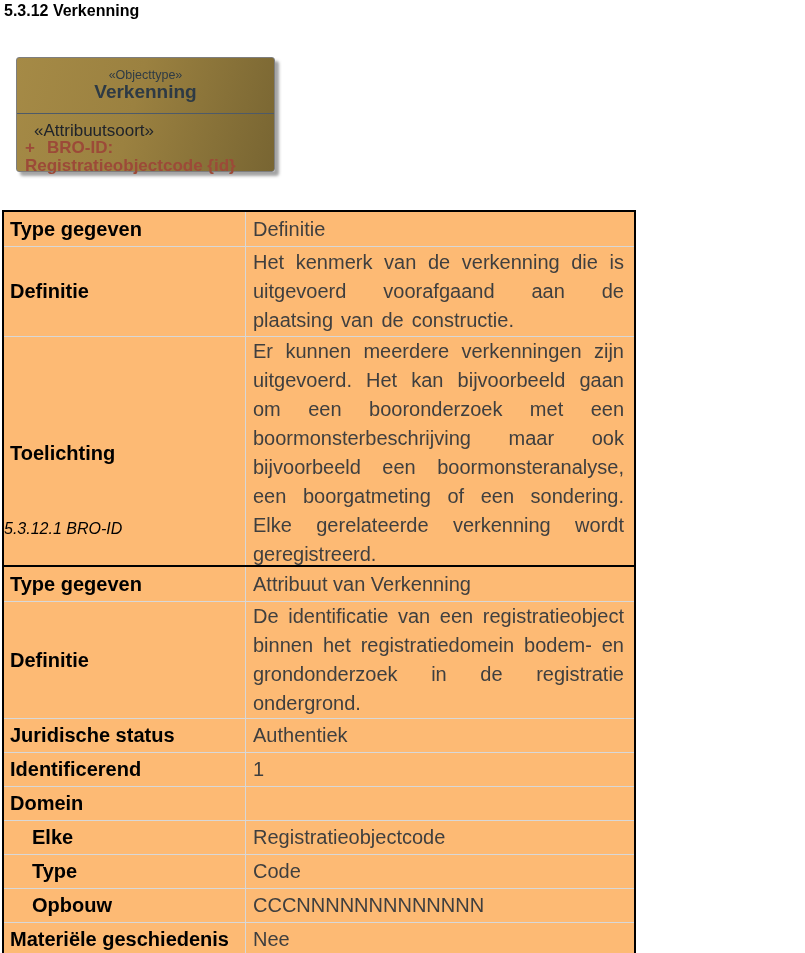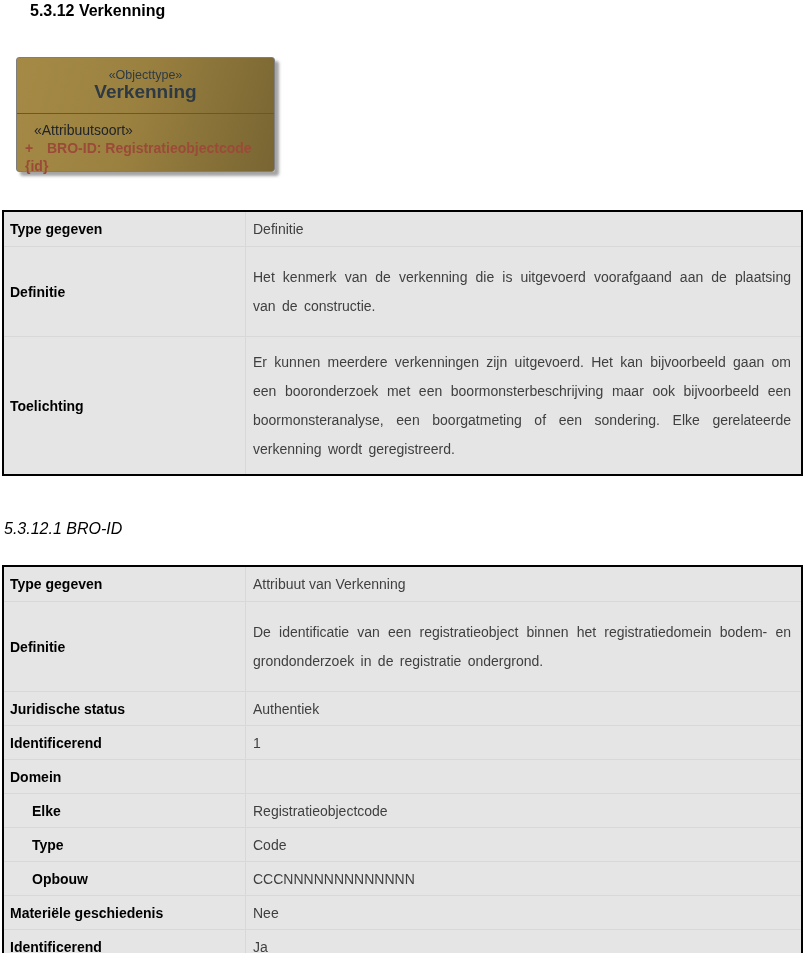--- a/index.html
+++ b/index.html
@@ -1,39 +1,39 @@
 <!DOCTYPE html>
 <html><head>
 <meta charset="utf-8">
 <style>
   html,body{margin:0;padding:0;background:#ffffff;}
   body{width:805px;height:953px;position:relative;overflow:hidden;
        font-family:"Liberation Sans",sans-serif;color:#000;}
 
   
-  .page-title{position:absolute;left:4px;top:2px;font-size:16px;font-weight:bold;margin-left:26px;}
+  .page-title{position:absolute;left:4px;top:2px;font-size:16px;font-weight:bold;}
   .sub-title{position:absolute;left:4px;top:520px;font-size:16px;font-style:italic;font-weight:normal;}
 
   
   .uml-wrap{position:absolute;left:16px;top:57px;width:259px;height:115px;}
   .uml-box{width:100%;height:100%;box-sizing:border-box;
            border:1px solid #7e7e7e;border-radius:3px;
            background:linear-gradient(105deg,#a58a46 0%,#9b8140 45%,#786532 100%);
            box-shadow:4px 4px 3px rgba(90,90,90,0.55);}
   .uml-header{height:55px;box-sizing:border-box;padding-top:9px;text-align:center;}
   .uml-stereotype{font-size:12.5px;line-height:16px;color:#2d3a45;}
   .uml-class-name{font-size:19px;line-height:18px;font-weight:bold;color:#2d3a45;}
-  .uml-body{border-top:1px solid #4e5a68;padding-top:8px;font-size:14px;}
+  .uml-body{border-top:1px solid #4e5a68;padding-top:8px;font-size:17px;}
   .uml-attr-stereo{margin-left:17px;line-height:17px;color:#20242a;}
   .uml-attr-line{margin-left:8px;line-height:18px;color:#9c4a38;font-weight:bold;}
   .uml-vis{display:inline-block;width:22px;}
 
   
-  .doc-table{position:absolute;left:2px;width:801px;border-collapse:collapse;
-             table-layout:fixed;font-size:14px;background:#e5e5e5;
+  .doc-table{position:absolute;left:2px;width:634px;border-collapse:collapse;
+             table-layout:fixed;font-size:20px;background:#fdba74;
              border:2px solid #000;}
   #table1{top:210px;}
   #table2{top:565px;}
   .doc-table td{border:1px solid #d8d8d8;vertical-align:middle;overflow:hidden;}
   td.lbl{width:231px;font-weight:bold;padding:0 4px 0 6px;color:#000;}
   td.lbl.indent{padding-left:28px;}
   td.val{padding:0 10px 0 7px;color:#3f3f3f;}
   td.val.justify{text-align:justify;line-height:29px;word-spacing:2.5px;}
   tr.h34 td{height:34px;}
   tr.h33 td{height:33px;}

